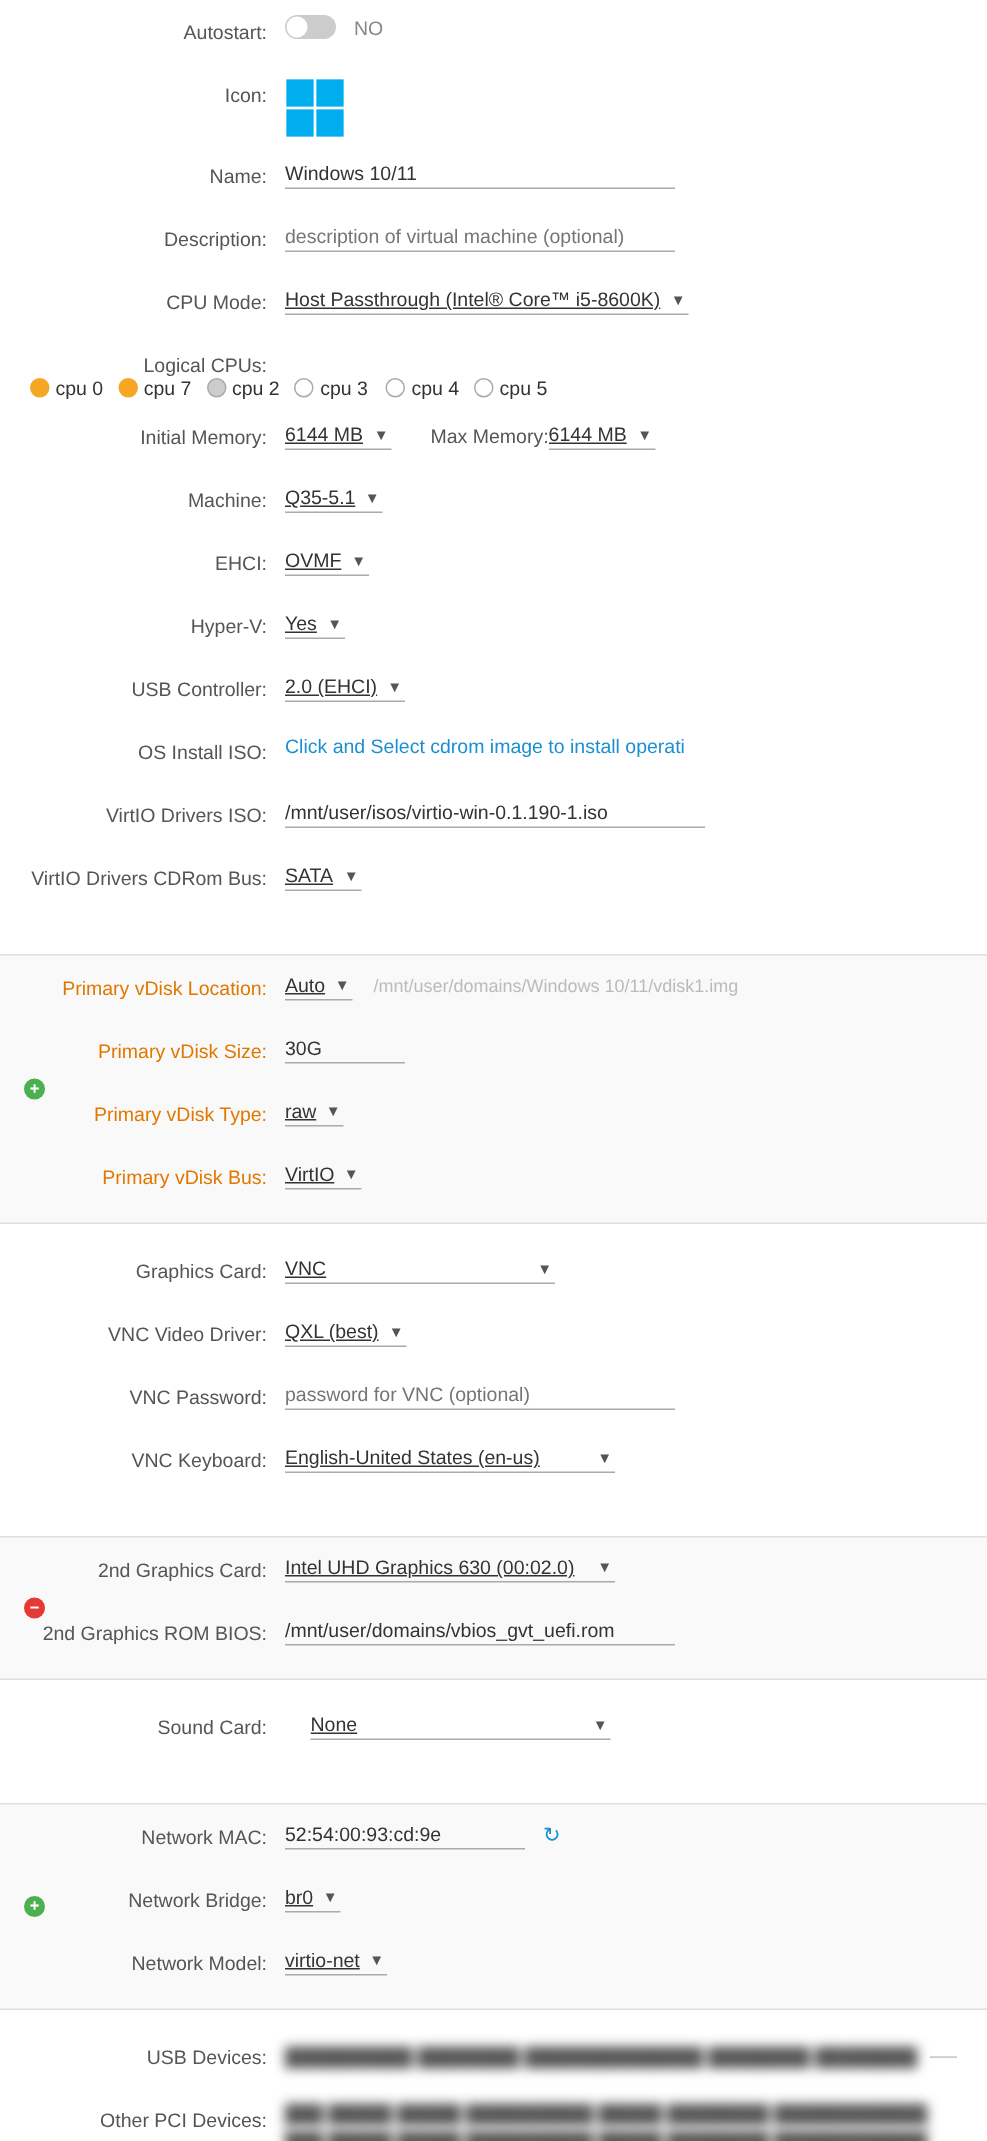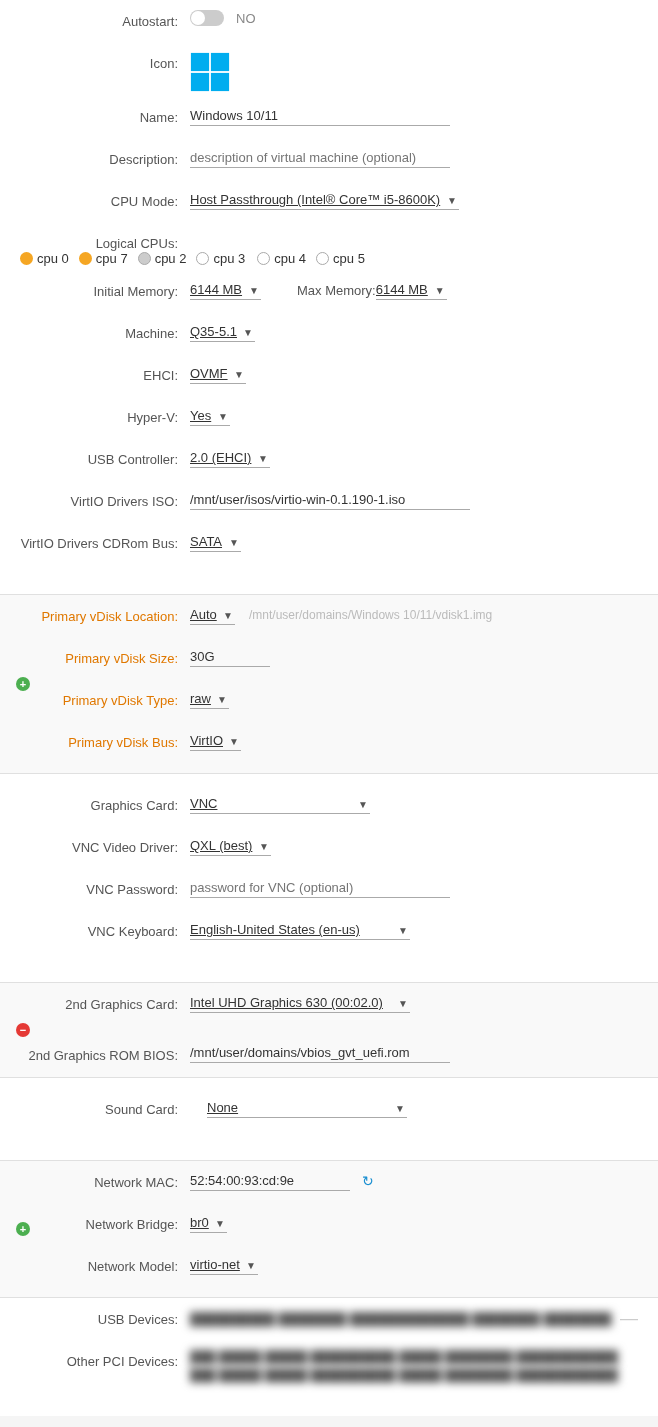--- a/index.html
+++ b/index.html
@@ -128,21 +128,21 @@
     .cpu-dot.gray { background: #ccc; border: 1px solid #aaa; }
     .cpu-dot.empty { background: #fff; border: 1px solid #aaa; }
     .memory-row {
       display: flex;
       align-items: center;
       gap: 0;
     }
     .max-memory-label {
       color: #555;
       font-size: 13px;
-      margin-left: 36px;
+      margin-left: 26px;
     }
     .indicator-dot {
       position: absolute;
       left: 8px;
       top: 50%;
       transform: translateY(-50%);
       width: 14px;
       height: 14px;
       border-radius: 50%;
       display: flex;
@@ -318,20 +318,26 @@
     <div class="form-value">
       <div class="select-wrap">
         <select>
           <option>2.0 (EHCI)</option>
         </select>
         <span class="select-arrow">▼</span>
       </div>
     </div>
   </div>
 
+  <div class="form-row">
+    <div class="form-label">OS Install ISO:</div>
+    <div class="form-value">
+      <span class="placeholder-text">Click and Select cdrom image to install operati</span>
+    </div>
+  </div>
 
   <div class="form-row">
     <div class="form-label">VirtIO Drivers ISO:</div>
     <div class="form-value">
       <input class="text-input" type="text" style="width: 280px;" value="/mnt/user/isos/virtio-win-0.1.190-1.iso">
     </div>
   </div>
 
   <div class="form-row">
     <div class="form-label">VirtIO Drivers CDRom Bus:</div>
@@ -454,21 +460,21 @@
     <div class="form-value">
       <div class="select-wrap">
         <select style="width:220px;">
           <option>Intel UHD Graphics 630 (00:02.0)</option>
         </select>
         <span class="select-arrow">▼</span>
       </div>
     </div>
   </div>
 
-  <div class="form-row" style="margin-bottom:4px;align-items:flex-end;">
+  <div class="form-row" style="margin-bottom:4px;">
     <div class="form-label">2nd Graphics ROM BIOS:</div>
     <div class="form-value">
       <input class="text-input" type="text" style="width: 260px;" value="/mnt/user/domains/vbios_gvt_uefi.rom">
     </div>
   </div>
 </div>
 
 <div class="form-container">
 
   <div class="form-row" style="margin-top:10px;gap:17px;">
@@ -518,21 +524,21 @@
           <option>virtio-net</option>
         </select>
         <span class="select-arrow">▼</span>
       </div>
     </div>
   </div>
 </div>
 
 <div class="form-container">
 
-  <div class="form-row" style="">
+  <div class="form-row" style="margin-top:10px;">
     <div class="form-label">USB Devices:</div>
     <div class="form-value">
       <div style="display:flex; align-items:center; gap:8px; flex:1;">
         <span class="blurred-text">██████████ ████████ ██████████████ ████████ ████████</span>
         <span style="color:#ccc; font-size:18px; margin-left:auto;">—</span>
       </div>
     </div>
   </div>
 
   <div class="form-row" style="align-items:flex-start;">

